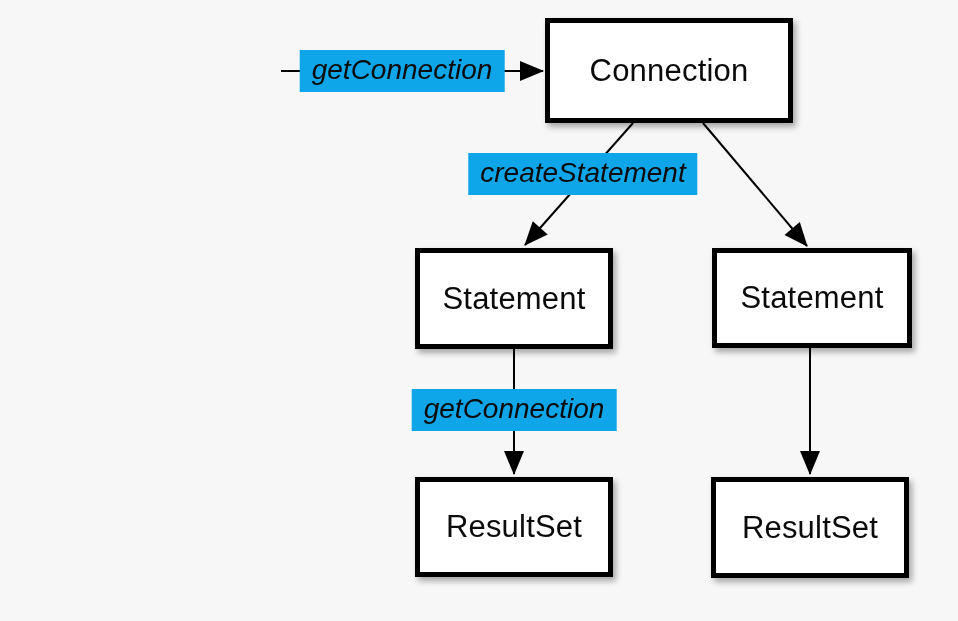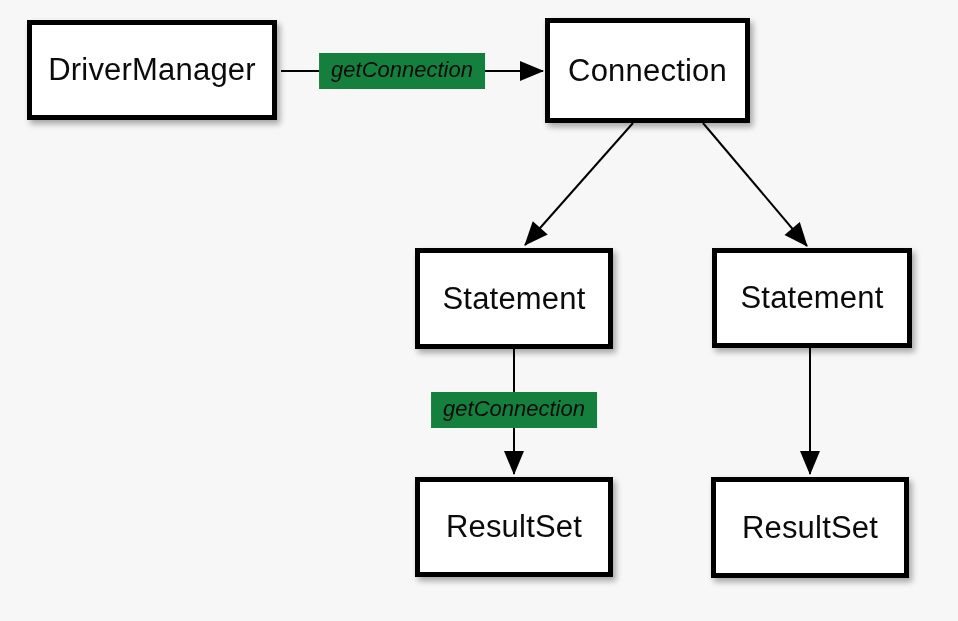--- a/index.html
+++ b/index.html
@@ -32,29 +32,29 @@
     display: flex;
     align-items: center;
     justify-content: center;
     font-size: 31px;
     letter-spacing: 0.2px;
     z-index: 2;
   }
   .edge-label {
     position: absolute;
     transform: translate(-50%, -50%);
-    background: #15803d;
+    background: #0ea5e9;
     padding: 4px 12px 6px 12px;
-    font-size: 22px;
+    font-size: 28px;
     font-style: italic;
     white-space: nowrap;
     z-index: 3;
   }
   #n-driver-manager  { left: 27px;  top: 20px;  width: 250px; height: 100px; }
-  #n-connection      { left: 545px; top: 18px;  width: 205px; height: 105px; }
+  #n-connection      { left: 545px; top: 18px;  width: 248px; height: 105px; }
   #n-statement-left  { left: 415px; top: 248px; width: 198px; height: 101px; }
   #n-statement-right { left: 712px; top: 248px; width: 200px; height: 100px; }
   #n-resultset-left  { left: 415px; top: 477px; width: 198px; height: 100px; }
   #n-resultset-right { left: 711px; top: 477px; width: 198px; height: 101px; }
 
   #l-get-connection   { left: 402px; top: 71px;  }
   #l-create-statement { left: 583px; top: 174px; }
   #l-execute-query    { left: 514px; top: 410px; }
 </style>
 </head>
@@ -68,23 +68,20 @@
         <path d="M1,1 L25,11 L1,21 Z" fill="#000000"></path>
       </marker>
     </defs>
     <line x1="281" y1="71" x2="543" y2="71" stroke="#000000" stroke-width="2" marker-end="url(#arrowhead)"></line>
     <line x1="633" y1="123" x2="525" y2="245" stroke="#000000" stroke-width="2" marker-end="url(#arrowhead)"></line>
     <line x1="703" y1="123" x2="807" y2="246" stroke="#000000" stroke-width="2" marker-end="url(#arrowhead)"></line>
     <line x1="514" y1="349" x2="514" y2="474" stroke="#000000" stroke-width="2" marker-end="url(#arrowhead)"></line>
     <line x1="810" y1="348" x2="810" y2="474" stroke="#000000" stroke-width="2" marker-end="url(#arrowhead)"></line>
   </svg>
 
-  <div class="node" id="n-driver-manager">
-    <span>DriverManager</span>
-  </div>
 
   <div class="node" id="n-connection">
     <span>Connection</span>
   </div>
 
   <div class="node" id="n-statement-left">
     <span>Statement</span>
   </div>
 
   <div class="node" id="n-statement-right">
@@ -96,18 +93,21 @@
   </div>
 
   <div class="node" id="n-resultset-right">
     <span>ResultSet</span>
   </div>
 
   <div class="edge-label" id="l-get-connection">
     <span>getConnection</span>
   </div>
 
+  <div class="edge-label" id="l-create-statement">
+    <span>createStatement</span>
+  </div>
 
   <div class="edge-label" id="l-execute-query">
     <span>getConnection</span>
   </div>
 
 </div>
 
 </body></html>

